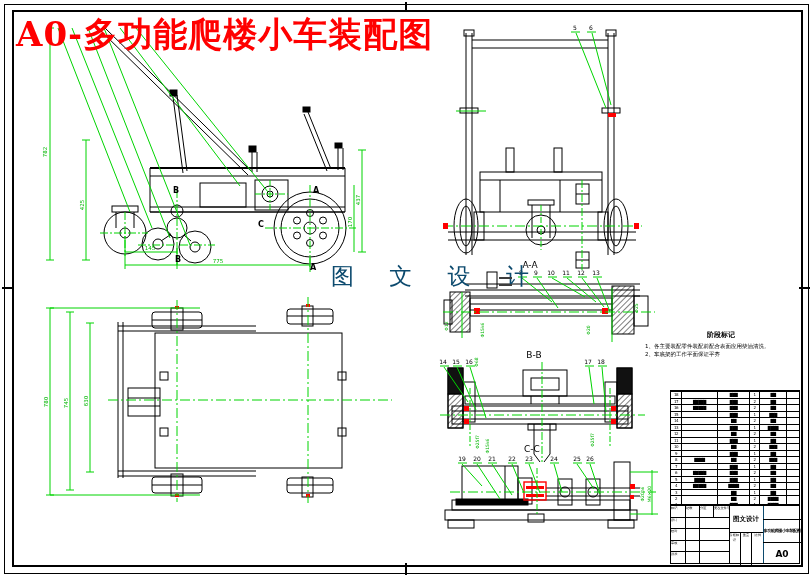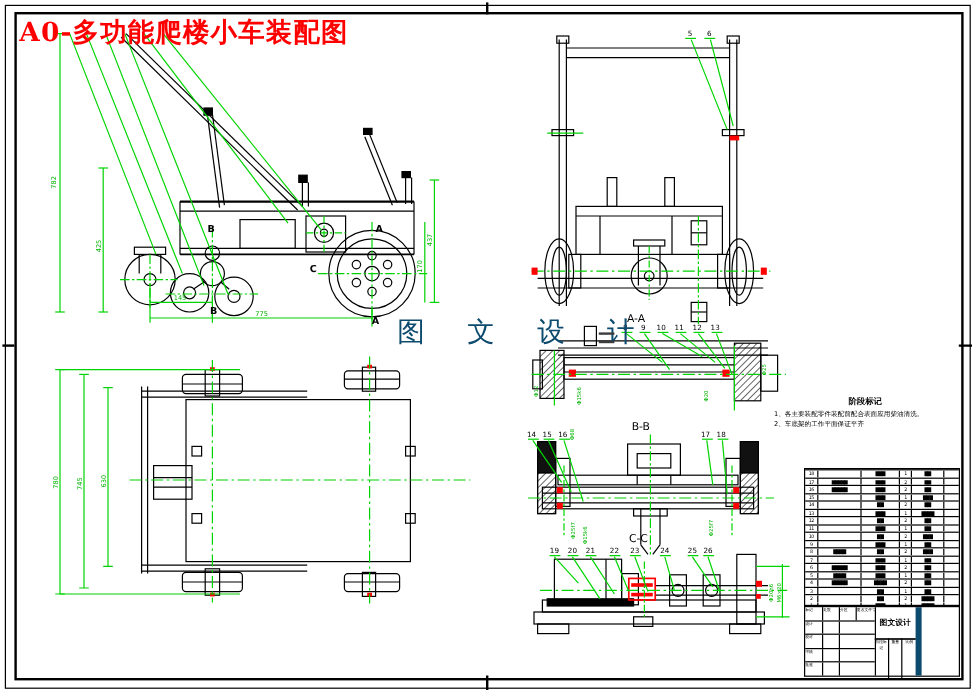--- a/index.html
+++ b/index.html
@@ -1,20 +1,20 @@
 <!DOCTYPE html>
 <html><head>
 <meta charset="utf-8">
 <style>
   html,body{margin:0;padding:0;background:#888;}
   #sheet{position:relative;width:812px;height:577px;background:#fff;overflow:hidden;
          font-family:"DejaVu Sans",sans-serif;}
   .outer-border{position:absolute;left:4px;top:4px;width:803px;height:568px;border:1.5px solid #000;}
   .inner-border{position:absolute;left:12px;top:10px;width:787px;height:553px;border:2px solid #000;}
-  #title{position:absolute;left:16px;top:12px;font-size:22px;font-weight:bold;color:#ff0000;
+  #title{position:absolute;left:16px;top:12px;font-size:34px;font-weight:bold;color:#ff0000;
          letter-spacing:1px;white-space:nowrap;font-family:"DejaVu Serif","DejaVu Sans",serif;}
   #watermark{position:absolute;left:331px;top:261px;font-size:23px;color:#0c4a6e;
          letter-spacing:14px;font-family:"DejaVu Serif","DejaVu Sans",serif;white-space:nowrap;}
   #wm-eq{position:absolute;left:499px;top:277px;width:13px;height:5px;
          border-top:2px solid #3d3d3d;border-bottom:2px solid #3d3d3d;}
   svg{position:absolute;left:0;top:0;}
   #techreq{position:absolute;left:645px;top:330px;width:152px;color:#000;}
   #techreq .tr-head{text-align:center;font-size:7px;font-weight:bold;margin-bottom:2px;}
   #techreq .tr-line{font-size:5.5px;line-height:8px;white-space:nowrap;overflow:hidden;}
   
@@ -32,21 +32,21 @@
   #tblock{position:absolute;left:670px;top:505px;width:130px;height:59px;border:1px solid #000;
           box-sizing:border-box;background:#fff;}
   #tb-left{position:absolute;left:0;top:0;width:58px;height:100%;border-right:1px solid #000;
            display:flex;flex-direction:column;}
   .tb-lrow{flex:1;display:flex;border-top:0.5px solid #000;}
   .tb-lrow:first-child{border-top:none;}
   .tb-lc{border-right:0.5px solid #000;overflow:hidden;font-size:3.2px;line-height:5px;
          color:#000;white-space:nowrap;}
   .tb-lc:last-child{border-right:none;}
   .w14{width:14px;} .w13{width:13px;} .wfl{flex:1;}
-  #tb-mid{position:absolute;left:58px;top:0;width:34px;height:100%;border-right:5px solid #0c4a6e;}
+  #tb-mid{position:absolute;left:58px;top:0;width:34px;height:100%;border-right:1px solid #0c4a6e;}
   #tb-company{position:absolute;left:0;top:0;width:100%;height:26px;border-bottom:1px solid #000;
          font-size:6.5px;font-weight:bold;display:flex;align-items:center;justify-content:center;
          letter-spacing:0px;overflow:hidden;}
   #tb-info{position:absolute;left:0;top:26px;width:100%;height:33px;display:flex;}
   .tb-ic{flex:1;border-right:0.5px solid #000;font-size:3.2px;text-align:center;overflow:hidden;
          border-top:0.5px solid #000;line-height:5px;}
   .tb-ic:last-child{border-right:none;}
   #tb-right{position:absolute;left:92px;top:0;width:38px;height:100%;}
   #tb-r0{position:absolute;left:0;top:0;width:100%;height:13px;border-bottom:0.5px solid #000;}
   #tb-name{position:absolute;left:0;top:13px;width:100%;height:23px;border-bottom:1px solid #000;
@@ -660,14 +660,19 @@
       </div>
     </div>
     <div id="tb-mid">
       <div id="tb-company">图文设计</div>
       <div id="tb-info">
         <div class="tb-ic">阶段标记</div>
         <div class="tb-ic">重量</div>
         <div class="tb-ic">比例</div>
       </div>
     </div>
+    <div id="tb-right">
+      <div id="tb-r0"></div>
+      <div id="tb-name">多功能爬楼小车装配图</div>
+      <div id="tb-sheet">A0</div>
+    </div>
   </div>
 </div>
 
 </body></html>

